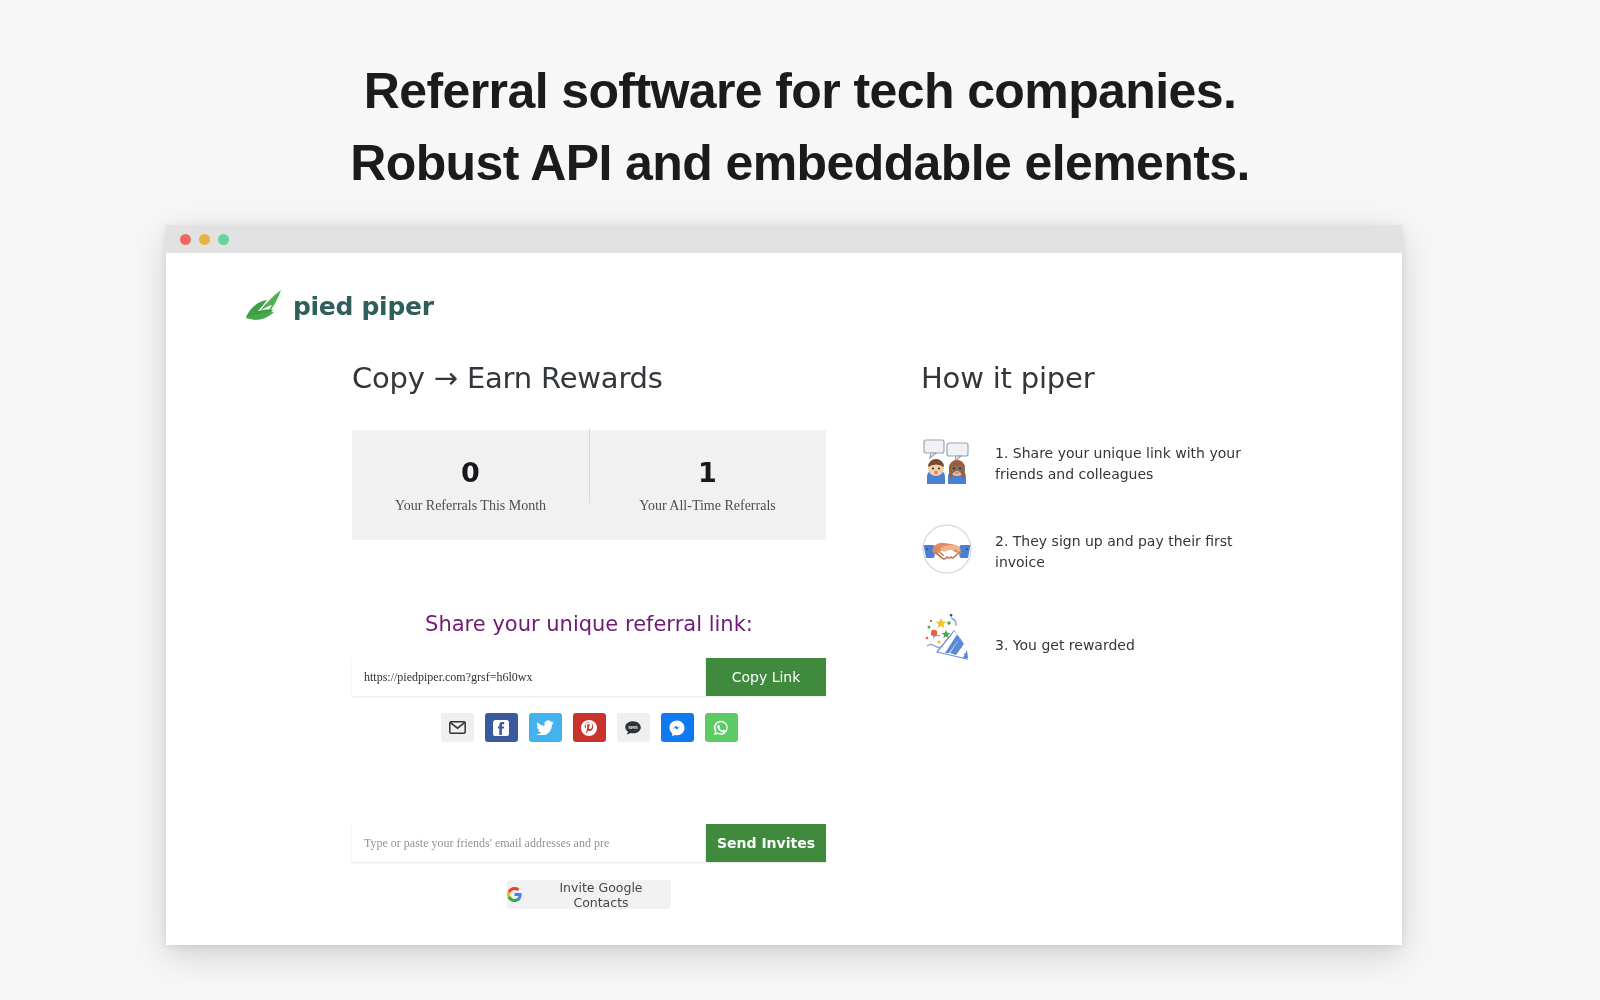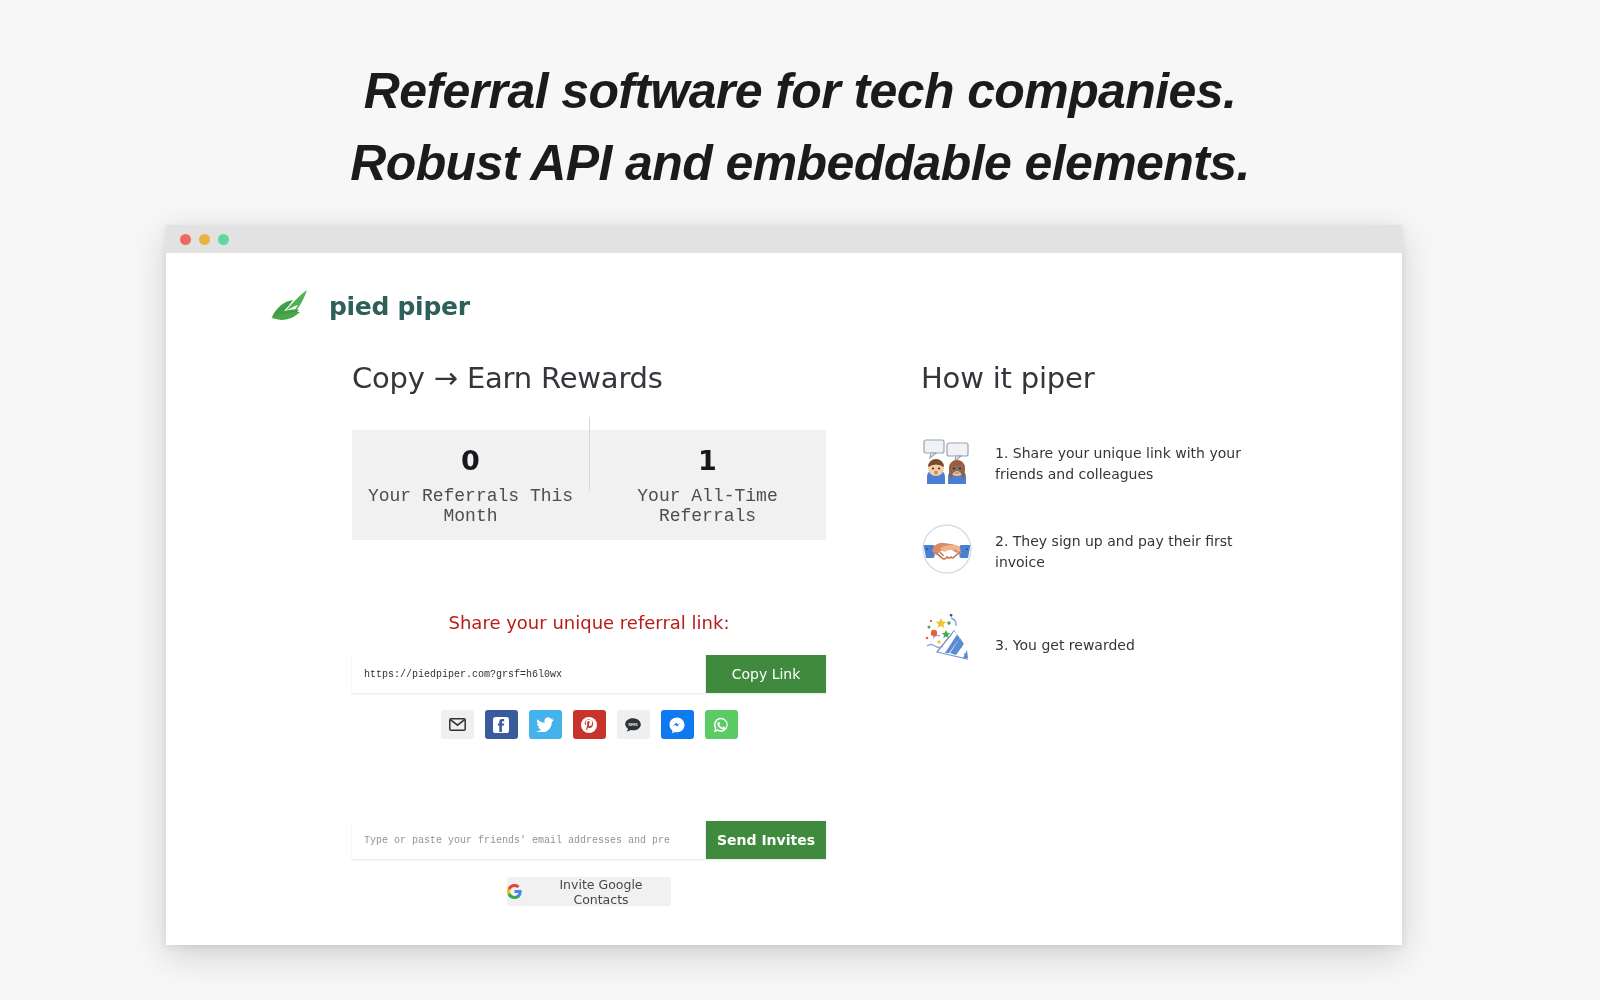--- a/index.html
+++ b/index.html
@@ -21,21 +21,21 @@
     width: 1600px;
     padding-top: 55px;
     text-align: center;
     color: #1b1b1d;
     font-family: "Liberation Sans", sans-serif;
     font-weight: bold;
     font-size: 50px;
     line-height: 72px;
     letter-spacing: -0.6px;
   }
-  .headline .line { display: block; white-space: nowrap; font-style: italic; }
+  .headline .line { display: block; white-space: nowrap; }
 
   
   .browser {
     position: absolute;
     left: 166px;
     top: 225px;
     width: 1236px;
     height: 720px;
     background: #ffffff;
     box-shadow: 0 10px 34px rgba(0,0,0,0.16), 0 2px 7px rgba(0,0,0,0.08);
@@ -56,25 +56,25 @@
 
   .viewport {
     position: relative;
     height: 692px;
     background: #fff;
     padding-top: 22px;
   }
 
   
   .logo-row {
-    padding-left: 104px;
+    padding-left: 78px;
     height: 62px;
     display: flex;
     align-items: center;
-    gap: 19px;
+    gap: 9px;
   }
   .logo-mark { width: 40px; height: 34px; display: block; flex: none; }
   .logo-text {
     font-family: "DejaVu Sans", sans-serif;
     font-weight: bold;
     font-size: 25px;
     color: #2e5f5b;
     letter-spacing: -0.3px;
   }
 
@@ -118,47 +118,47 @@
   }
   .stat-value {
     font-family: "DejaVu Sans", sans-serif;
     font-weight: bold;
     font-size: 27px;
     color: #16181b;
     line-height: 32px;
   }
   .stat-label {
     margin-top: 9px;
-    font-family: Liberation Mono, monospace;
-    font-size: 18px;
+    font-family: Liberation Serif, serif;
+    font-size: 14px;
     color: #4b4e52;
   }
 
   
   .block-label {
     text-align: center;
     font-family: "DejaVu Sans", sans-serif;
-    font-size: 18px;
-    color: #b91c1c;
+    font-size: 21px;
+    color: #701a75;
   }
   .share-block { margin-top: 72px; }
   .input-row {
     margin-top: 22px;
     display: flex;
     height: 38px;
     box-shadow: 0 1px 2px rgba(0,0,0,0.10);
   }
   .text-input {
     flex: 1 1 auto;
     background: #fff;
     border: none;
     border-right: 1px solid #ececec;
     padding: 0 12px;
-    font-family: Liberation Mono, monospace;
-    font-size: 10px;
+    font-family: Liberation Serif, serif;
+    font-size: 12px;
     color: #2f3236;
     display: flex;
     align-items: center;
     overflow: hidden;
     white-space: nowrap;
   }
   .text-input.placeholder { color: #8f9398; }
   .green-btn {
     flex: none;
     width: 120px;

